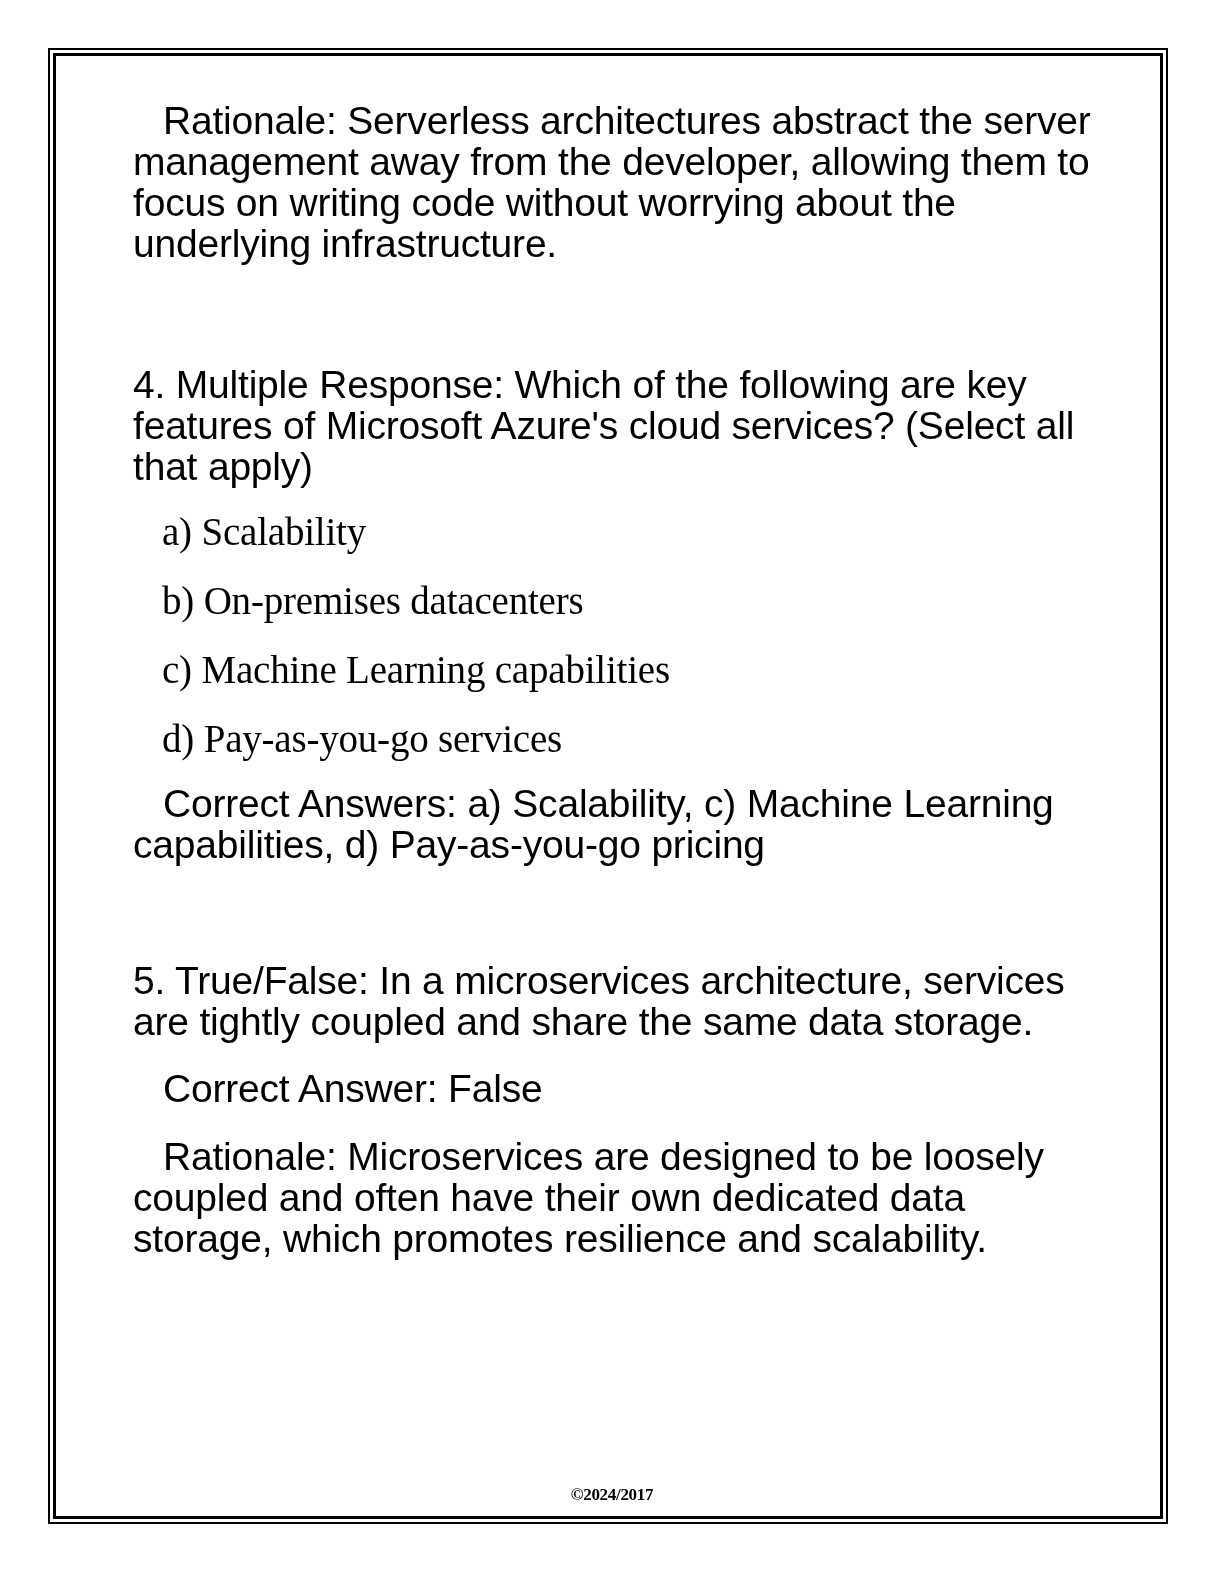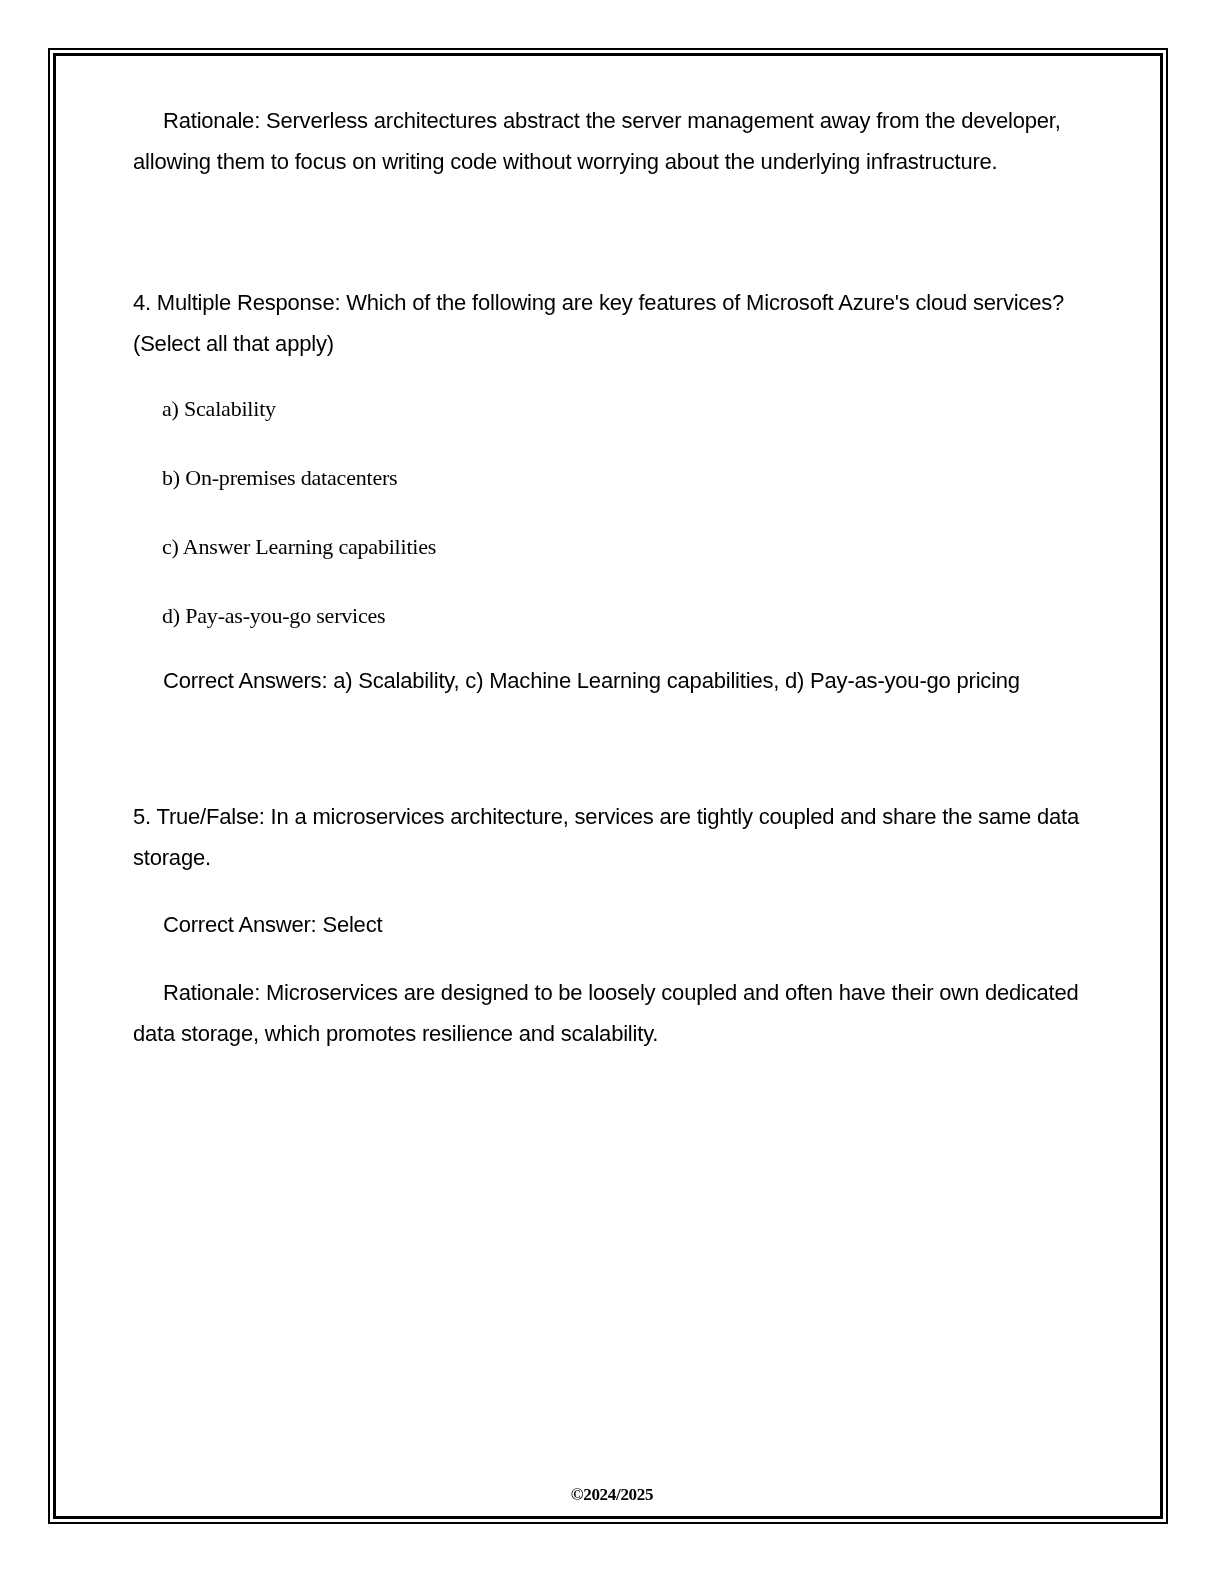--- a/index.html
+++ b/index.html
@@ -31,21 +31,21 @@
       width: 1104px;
       height: 1460px;
       border: 3px solid #000;
       box-sizing: content-box;
     }
     .content {
       position: absolute;
       left: 133px;
       top: 96px;
       width: 960px;
-      font-size: 22px;
+      font-size: 39px;
       line-height: 41px;
       letter-spacing: -0.2px;
     }
     .para {
       margin: 0;
     }
     .indent {
       text-indent: 30px;
     }
     .option {
@@ -78,31 +78,31 @@
 
   <p class="para indent" style="margin-top:4px;">Rationale: Serverless architectures abstract the server management away from the developer, allowing them to focus on writing code without worrying about the underlying infrastructure.</p>
 
   <div style="height:100px;"></div>
 
   <section>
     <p class="para">4. Multiple Response: Which of the following are key features of Microsoft Azure's cloud services? (Select all that apply)</p>
 
     <p class="option" style="margin-top:24px;">a) Scalability</p>
     <p class="option" style="margin-top:28px;">b) On-premises datacenters</p>
-    <p class="option" style="margin-top:28px;">c) Answer Learning capabilities</p>
+    <p class="option" style="margin-top:28px;">c) Machine Learning capabilities</p>
     <p class="option" style="margin-top:28px;">d) Pay-as-you-go services</p>
 
     <p class="para indent" style="margin-top:24px;"><span>Correct </span><span class="b">Answer</span><span>s: a) Scalability, c) Machine Learning capabilities, d) Pay-as-you-go pricing</span></p>
 
   </section>
 
   <div style="height:95px;"></div>
 
   <section>
     <p class="para">5. True/False: In a microservices architecture, services are tightly coupled and share the same data storage.</p>
 
-    <p class="para indent" style="margin-top:26px;"><span>Correct </span><span class="b">Answer</span><span>: Select</span></p>
+    <p class="para indent" style="margin-top:26px;"><span>Correct </span><span class="b">Answer</span><span>: False</span></p>
 
     <p class="para indent" style="margin-top:27px;">Rationale: Microservices are designed to be loosely coupled and often have their own dedicated data storage, which promotes resilience and scalability.</p>
   </section>
 </div>
 
-<div class="footer">©2024/2025</div>
+<div class="footer">©2024/2017</div>
 
 </body></html>

